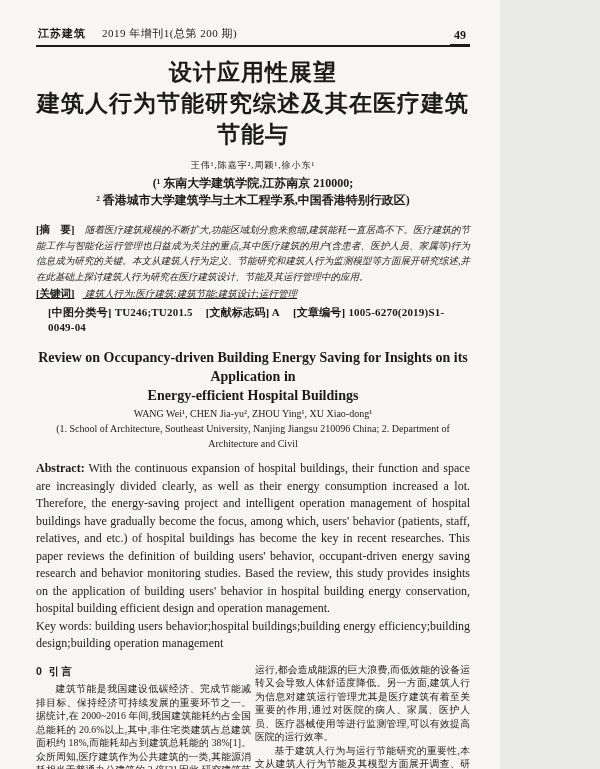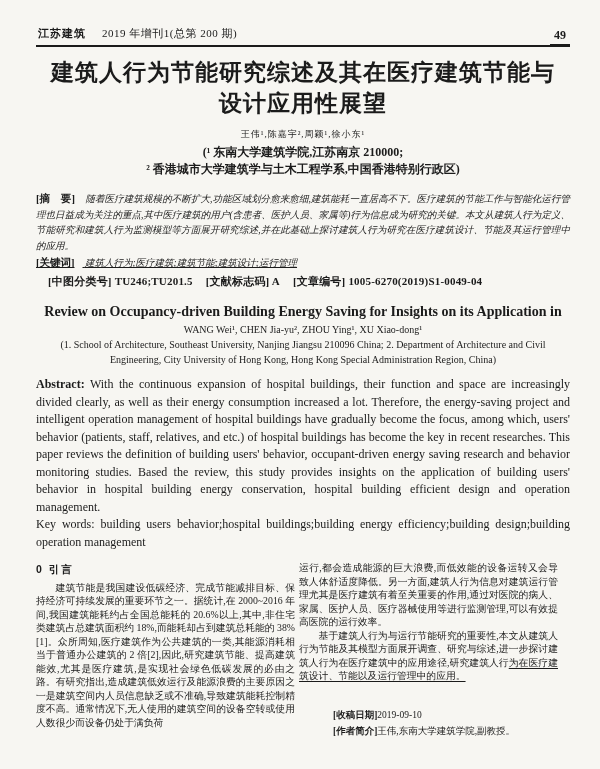--- a/index.html
+++ b/index.html
@@ -3,21 +3,21 @@
 <meta charset="utf-8">
 <style>
   html,body{margin:0;padding:0;}
   body{
     width:600px;height:769px;
     background:#e9e9e6;
     font-family:"Liberation Serif", serif;
   }
   .page{
     position:relative;
-    width:600px;height:769px;
+    width:500px;height:769px;
     background:#f7f6f2;
     color:#1b1b1b;
     overflow:hidden;
     box-sizing:border-box;
     padding:24px 30px 0 36px;
   }
   
   .header{
     display:flex;align-items:flex-end;justify-content:space-between;
     font-size:11px;
@@ -111,22 +111,22 @@
   <div class="header">
     <div class="header-left">
       <span class="journal-name">江苏建筑</span>
       <span class="issue-info">2019 年增刊1(总第 200 期)</span>
     </div>
     <span class="page-number">49</span>
   </div>
   <div class="header-rule"></div>
 
   <h1 class="title-cn">
+    <div>设计应用性展望</div>
     <div>建筑人行为节能研究综述及其在医疗建筑节能与</div>
-    <div>设计应用性展望</div>
   </h1>
 
   <div class="authors-cn">王伟¹,陈嘉宇²,周颖¹,徐小东¹</div>
 
   <div class="affil-cn">
     <div>(¹ 东南大学建筑学院,江苏南京 210000;</div>
     <div>² 香港城市大学建筑学与土木工程学系,中国香港特别行政区)</div>
   </div>
 
   <div class="abstract-cn">
@@ -143,27 +143,27 @@
     <span>[中图分类号]</span>
     <span class="val">TU246;TU201.5</span>
     <span>[文献标志码]</span>
     <span class="val">A</span>
     <span>[文章编号]</span>
     <span>1005-6270(2019)S1-0049-04</span>
   </div>
 
   <div class="title-en">
     <div>Review on Occupancy-driven Building Energy Saving for Insights on its Application in</div>
+    <div>Energy-efficient Hospital Buildings</div>
   </div>
 
   <div class="authors-en">WANG Wei¹, CHEN Jia-yu², ZHOU Ying¹, XU Xiao-dong¹</div>
 
   <div class="affil-en">
     <div>(1. School of Architecture, Southeast University, Nanjing Jiangsu 210096 China; 2. Department of Architecture and Civil</div>
-    <div>Engineering, City University of Hong Kong, Hong Kong Special Administration Region, China)</div>
   </div>
 
   <div class="abstract-en">
     <span class="lbl">Abstract:</span><span> With the continuous expansion of hospital buildings, their function and space are increasingly divided clearly, as well as their energy consumption increased a lot. Therefore, the energy-saving project and intelligent operation management of hospital buildings have gradually become the focus, among which, users' behavior (patients, staff, relatives, and etc.) of hospital buildings has become the key in recent researches. This paper reviews the definition of building users' behavior, occupant-driven energy saving research and behavior monitoring studies. Based the review, this study provides insights on the application of building users' behavior in hospital building energy conservation, hospital building efficient design and operation management.</span>
   </div>
 
   <div class="kw-en">
     <span class="lbl">Key words:</span>
     <span>building users behavior;hospital buildings;building energy efficiency;building design;building operation management</span>
   </div>

